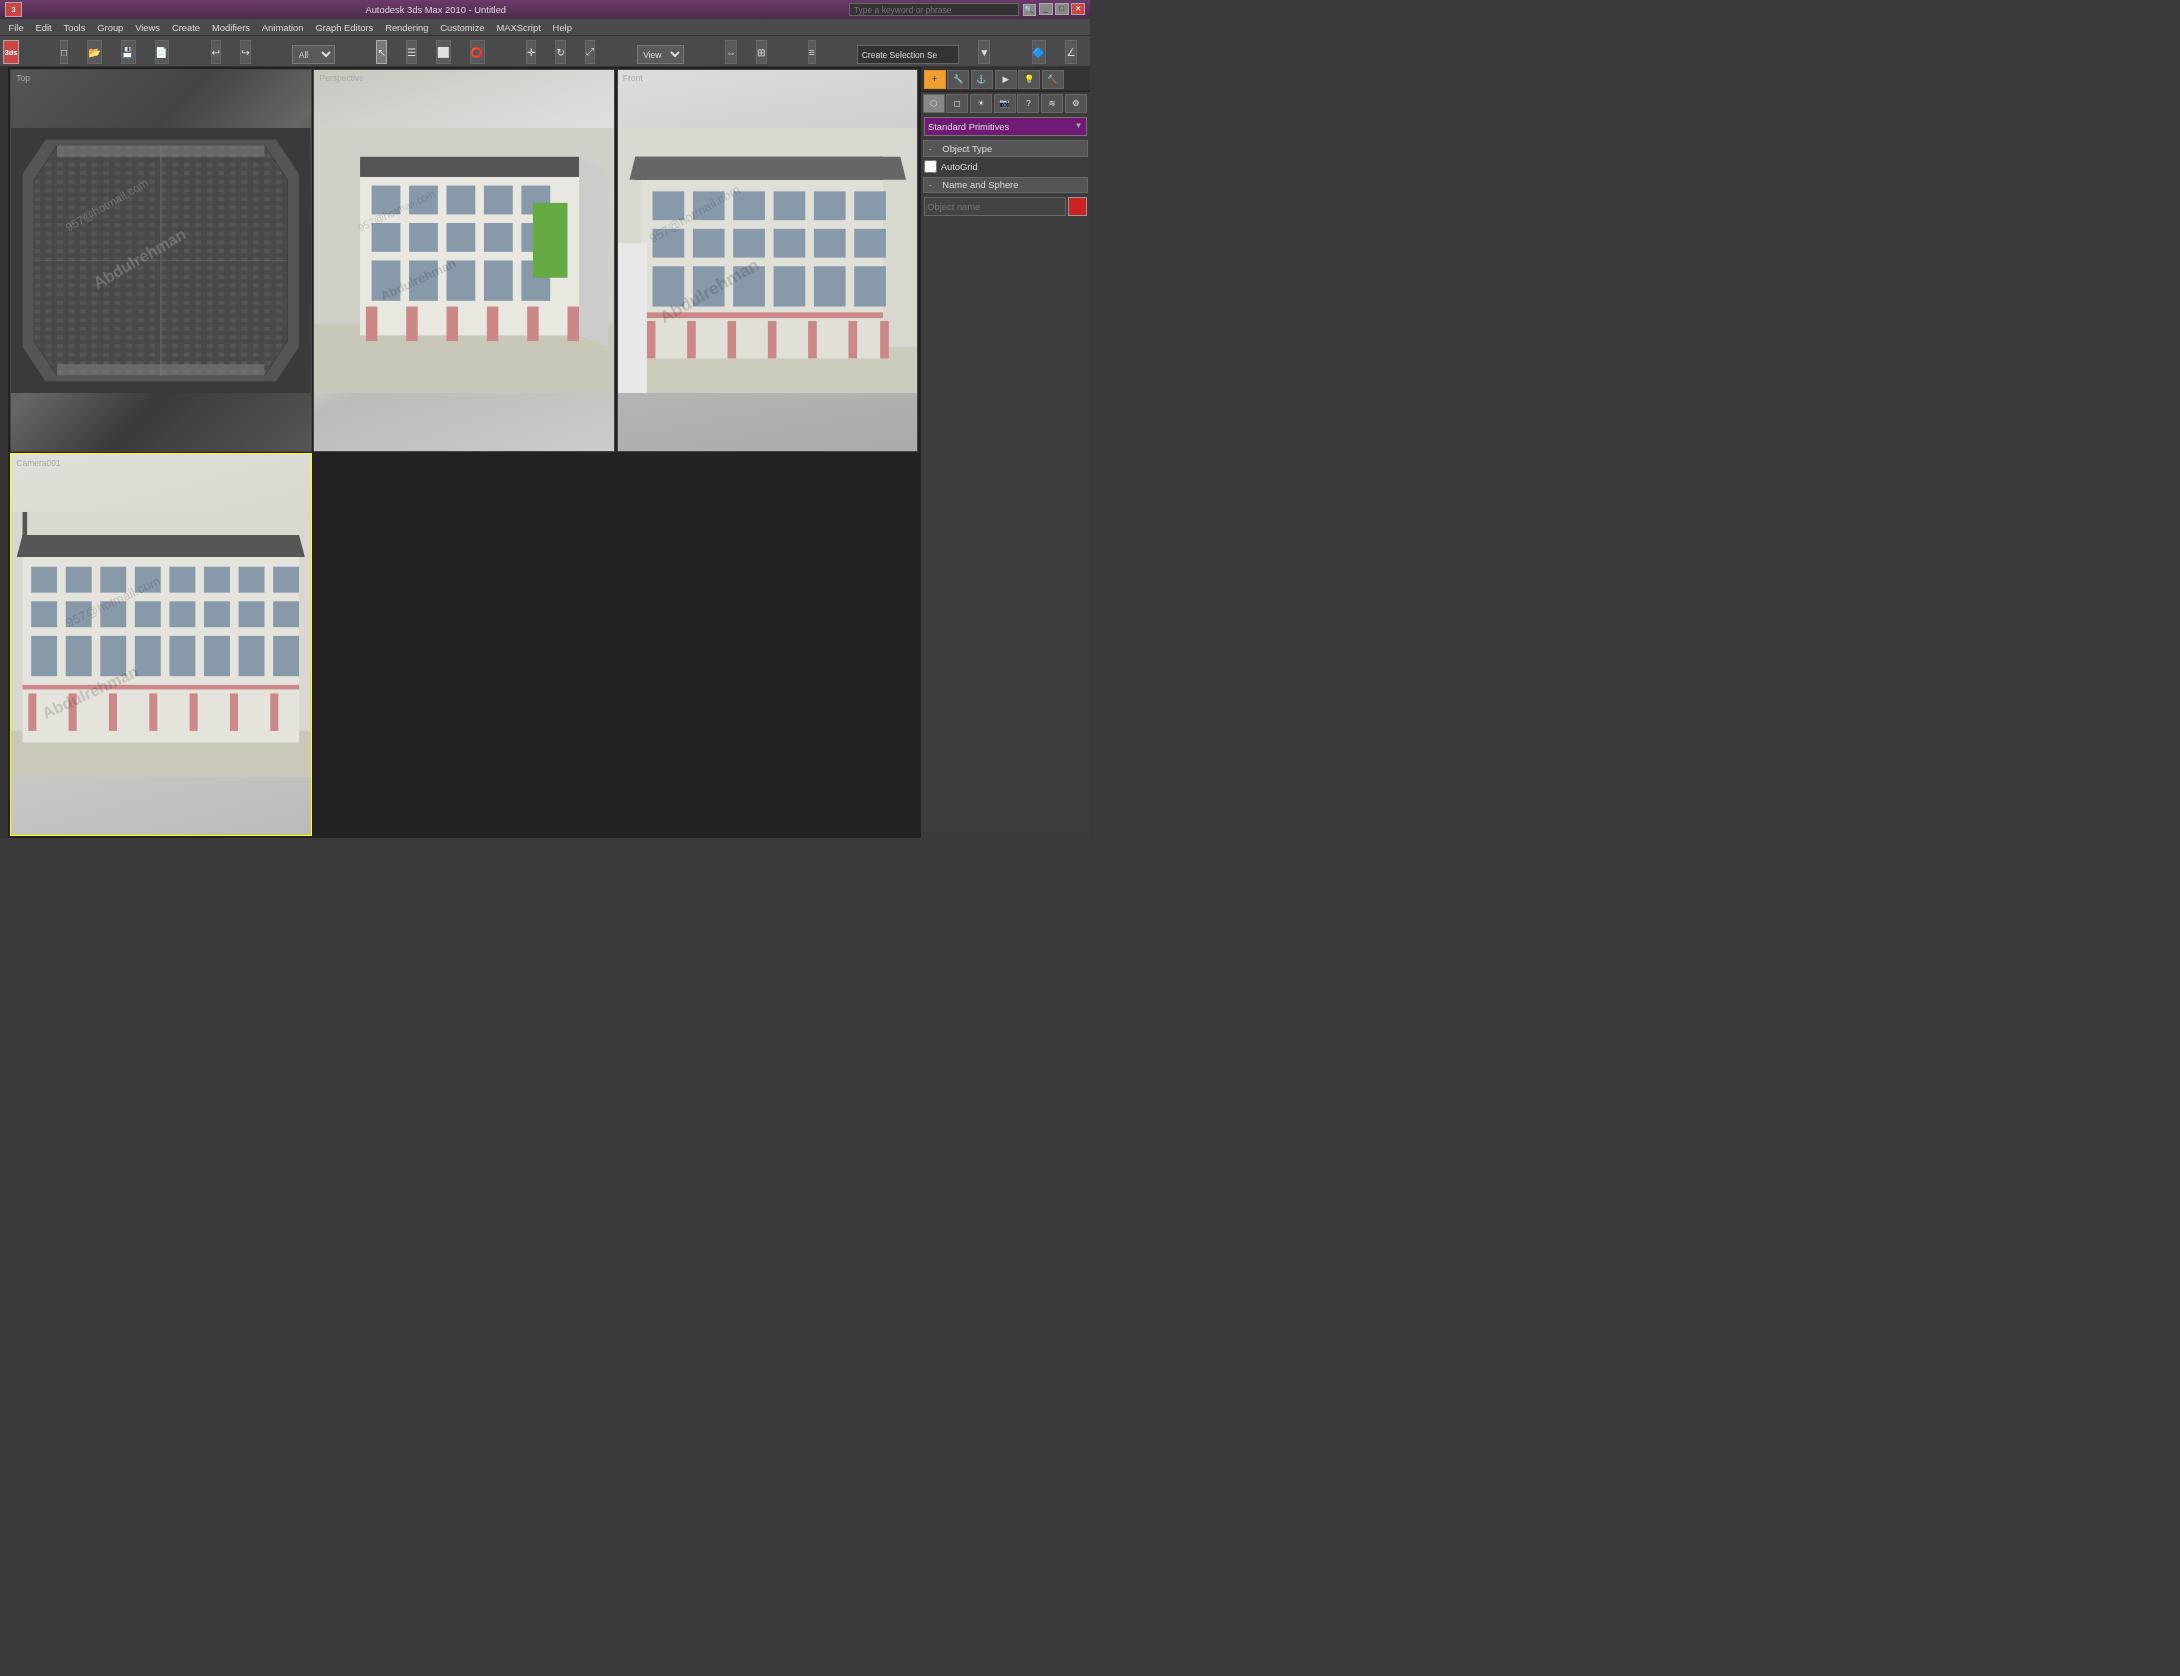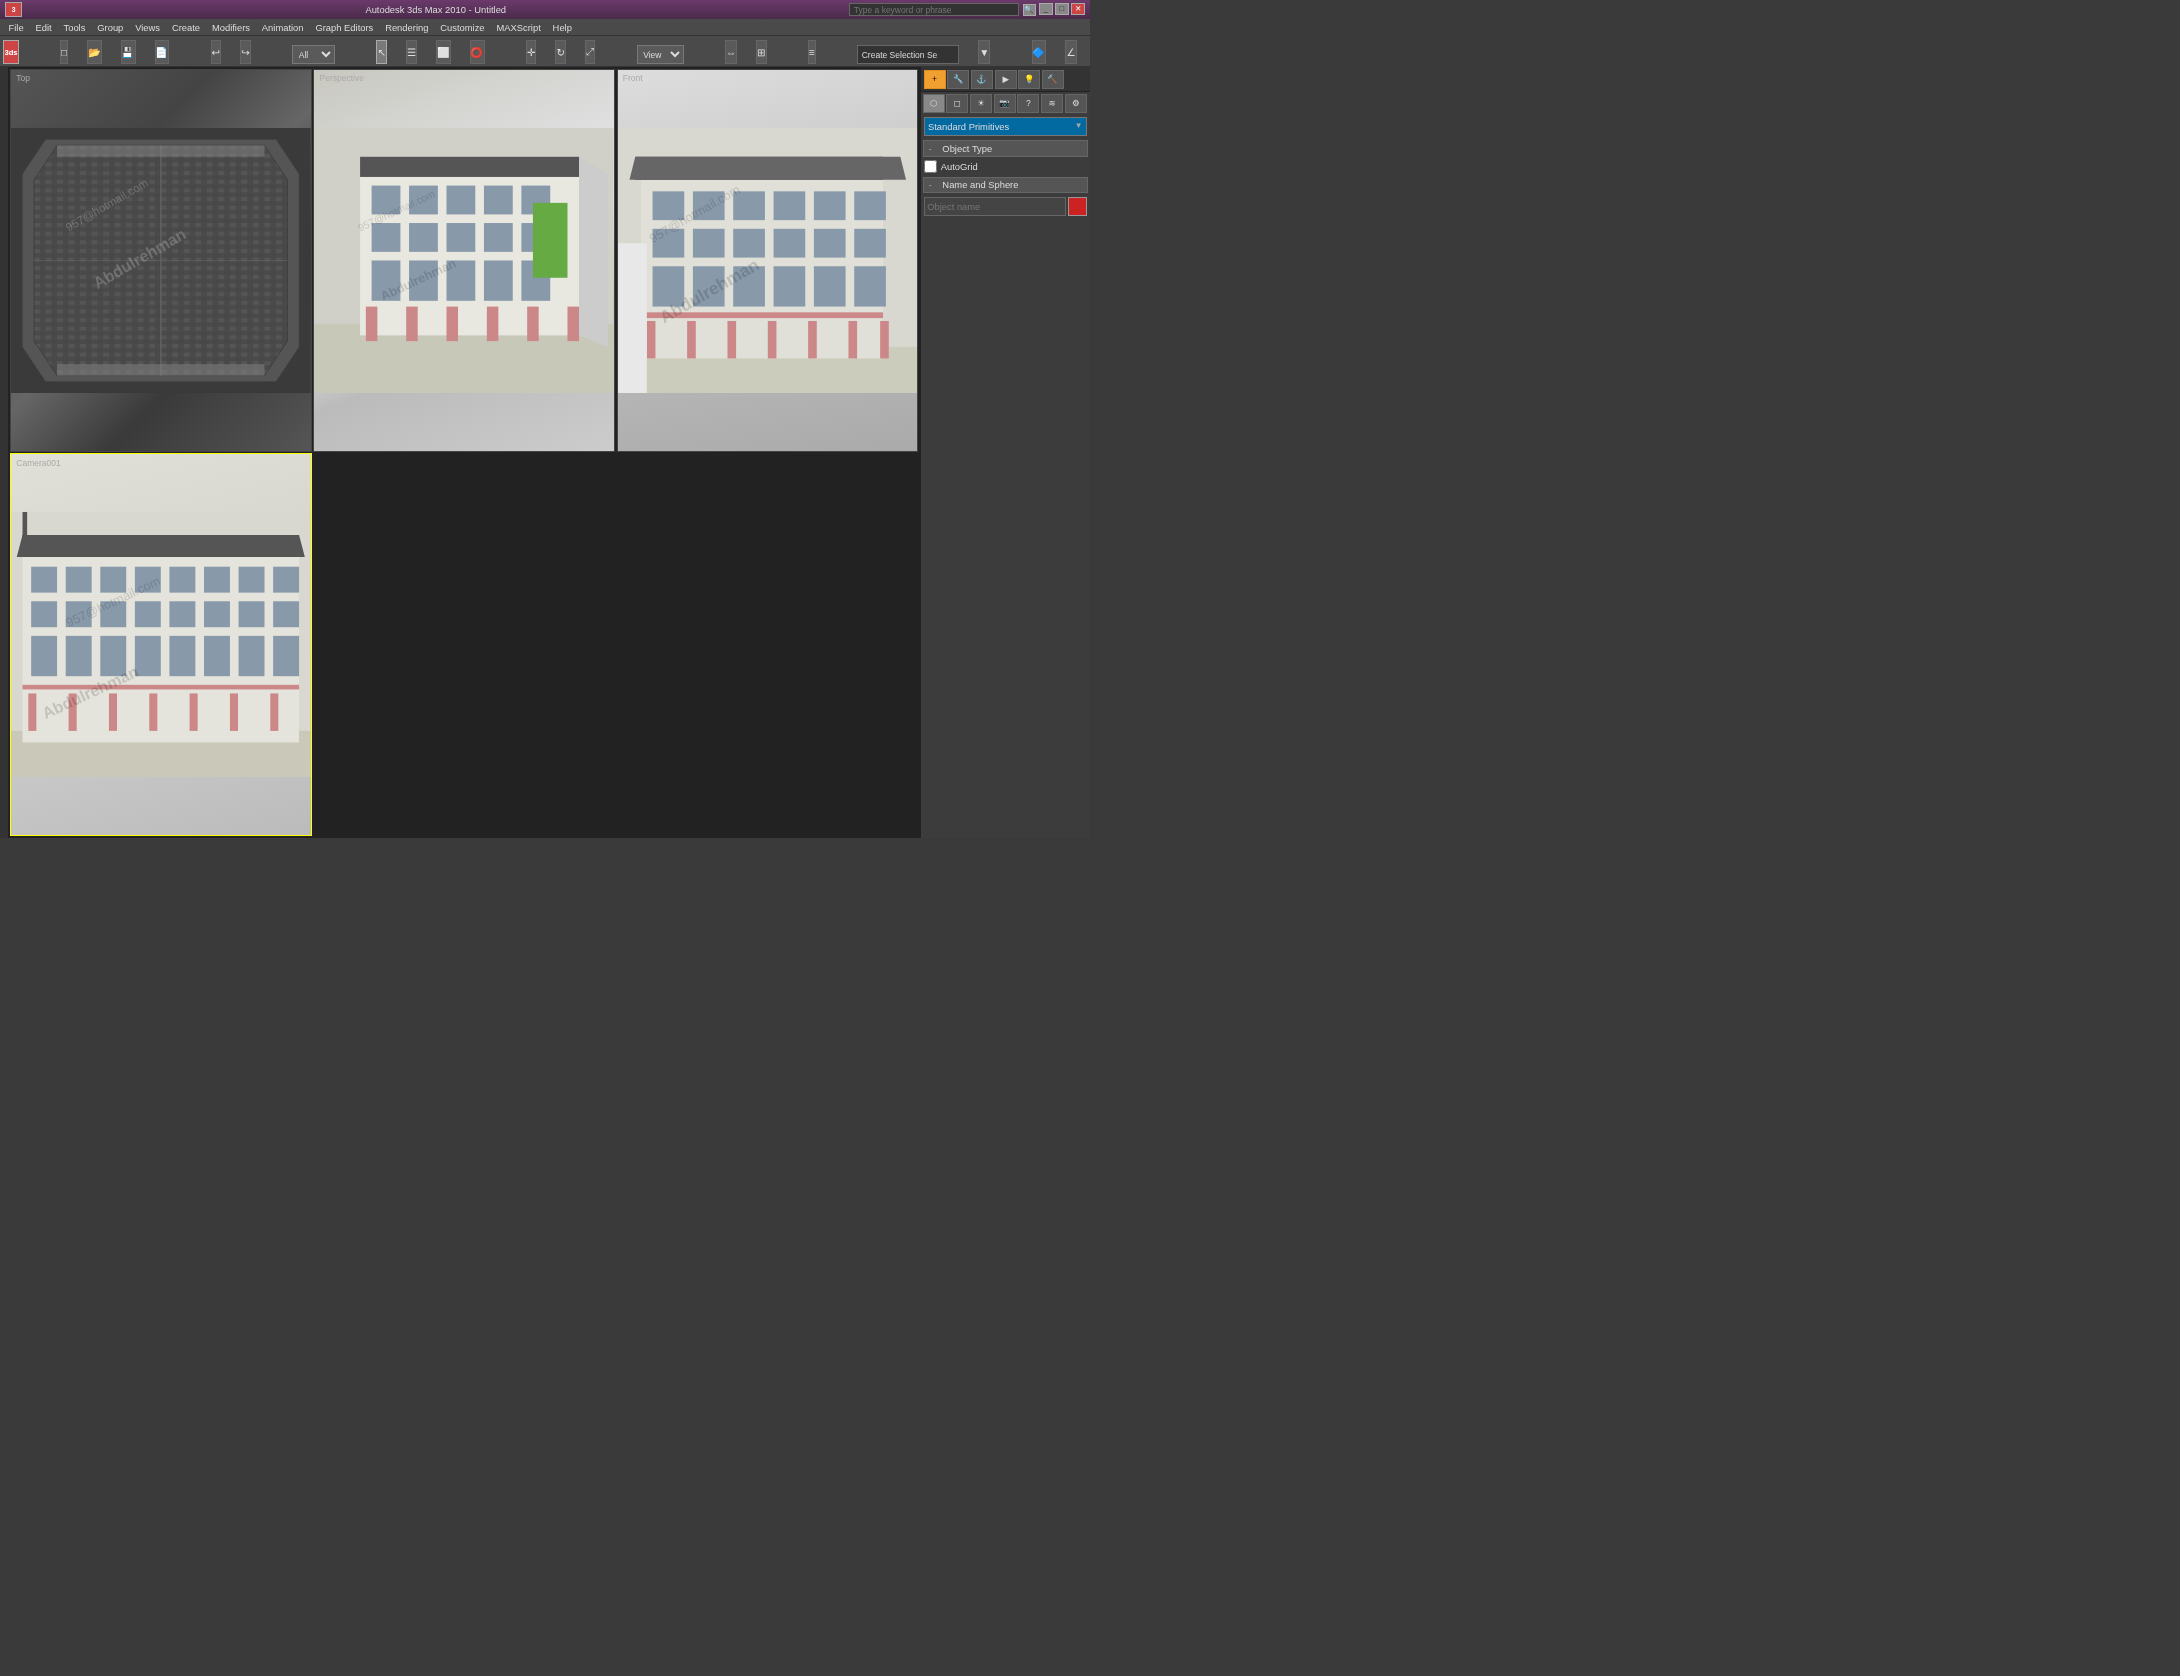--- a/index.html
+++ b/index.html
@@ -201,21 +201,21 @@
     }
 
     
     .panel-dropdown {
       margin: 2.6px;
       position: relative;
     }
     .panel-dropdown select {
       width: 100%;
       height: 19px;
-      background: #0369a1;
+      background: #701a75;
       border: 0.9px solid #777;
       color: #ddd;
       font-size: 9.4px;
       padding: 0 3.4px;
       appearance: none;
       cursor: pointer;
     }
     .panel-dropdown::after {
       content: '▼';
       position: absolute;

